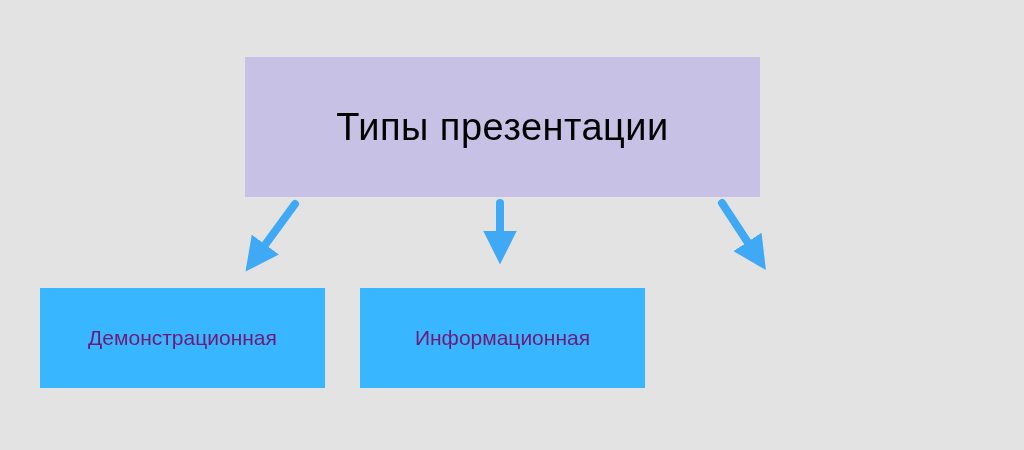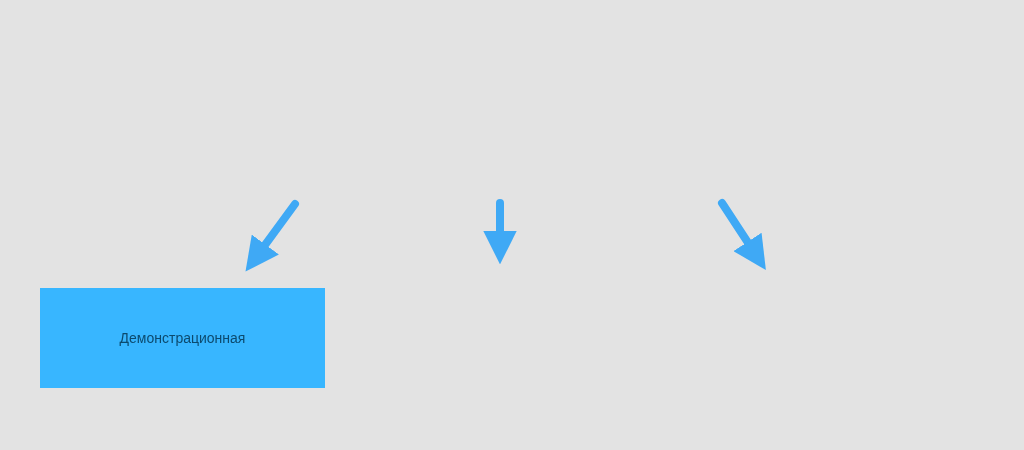--- a/index.html
+++ b/index.html
@@ -44,44 +44,50 @@
   .node-box {
     position: absolute;
     top: 288px;
     height: 100px;
     background: #38b6ff;
     display: flex;
     align-items: center;
     justify-content: center;
   }
   .node-box .node-text {
-    font-size: 14px;
-    color: #0c4a6e;
+    font-size: 21px;
+    color: #701a75;
     text-align: center;
   }
   .node-left   { left: 40px;  width: 285px; }
   .node-middle { left: 360px; width: 285px; }
   .node-right  { left: 678px; width: 284px; }
 </style>
 </head>
 <body>
 
 <div class="canvas">
 
+  <div class="title-box">
+    <span class="title-text">Типы презентации</span>
+  </div>
 
   <svg class="arrows-layer" width="1024" height="450" viewBox="0 0 1024 450" xmlns="http://www.w3.org/2000/svg">
     <defs>
       <marker id="arrowhead" markerWidth="4.2" markerHeight="4.2" refX="2.4" refY="2.1" orient="auto">
         <path d="M0,0 L4.2,2.1 L0,4.2 z" fill="#3fa9f5"></path>
       </marker>
     </defs>
     <path d="M295,204 L254,260" stroke="#3fa9f5" stroke-width="8" stroke-linecap="round" fill="none" marker-end="url(#arrowhead)"></path>
     <path d="M500,203 L500,250" stroke="#3fa9f5" stroke-width="8" stroke-linecap="round" fill="none" marker-end="url(#arrowhead)"></path>
     <path d="M722,203 L758,258" stroke="#3fa9f5" stroke-width="8" stroke-linecap="round" fill="none" marker-end="url(#arrowhead)"></path>
   </svg>
 
   <div class="node-box node-left">
     <span class="node-text">Демонстрационная</span>
   </div>
 
+  <div class="node-box node-middle">
+    <span class="node-text">Информационная</span>
+  </div>
 
 
 </div>
 
 </body></html>

